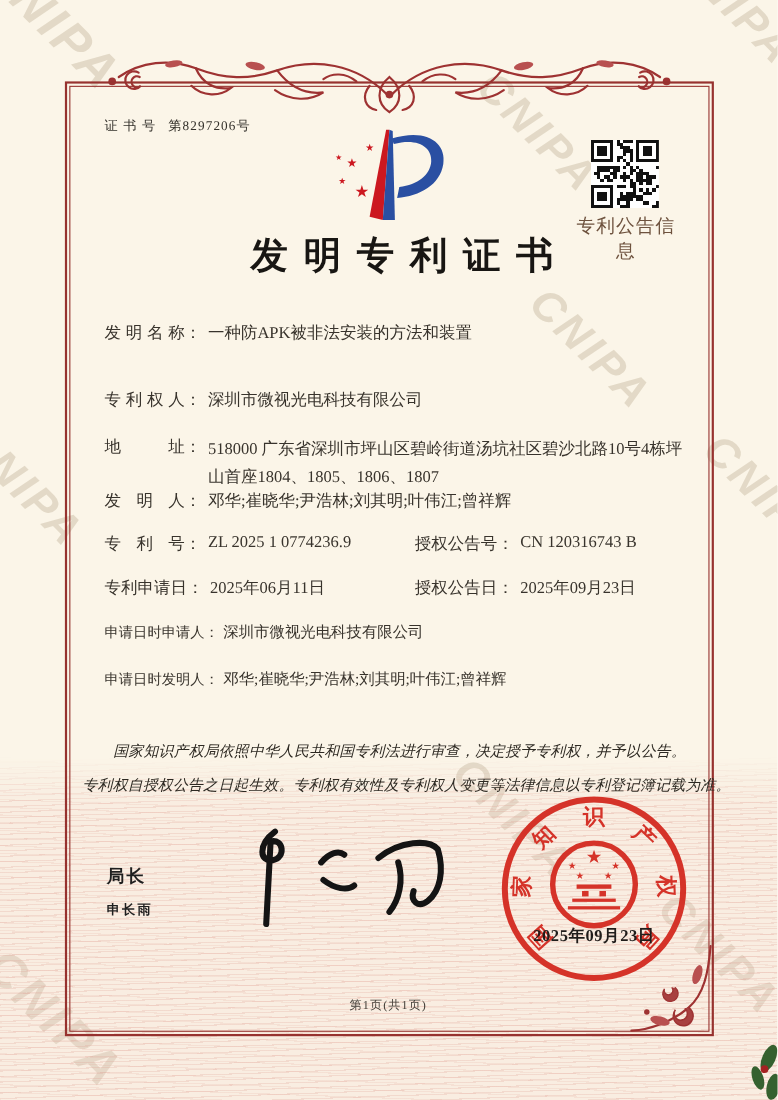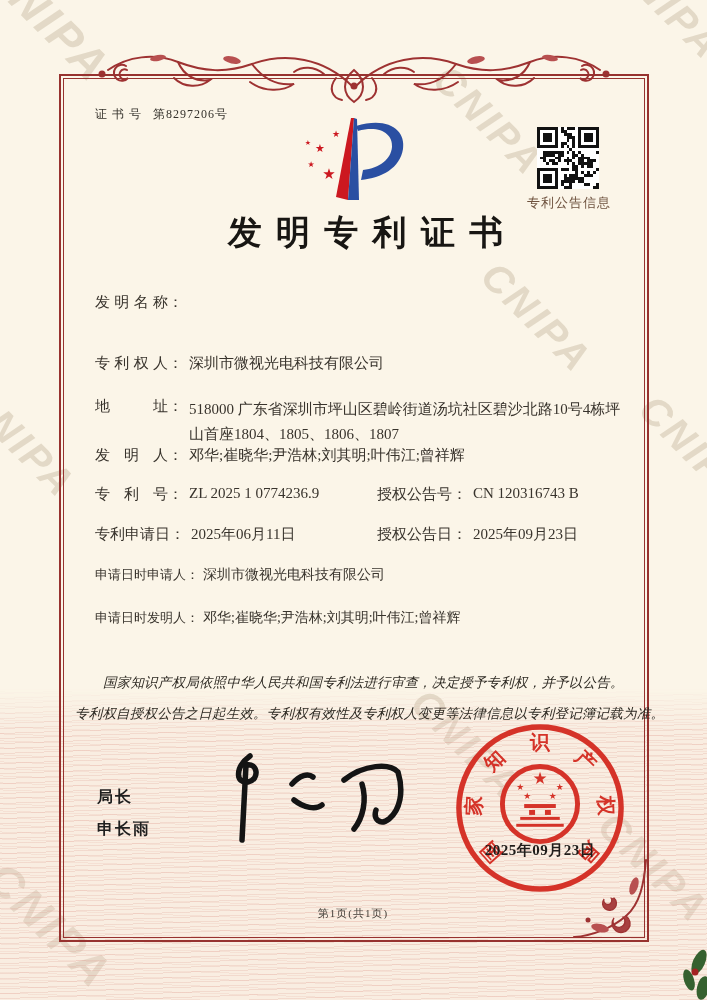--- a/index.html
+++ b/index.html
@@ -33,41 +33,41 @@
   .top-ornament{position:absolute; left:84px; top:36px;}
   .corner-flourish{position:absolute; left:570px; top:858px;}
   .green-sprig{position:absolute; right:-4px; bottom:-4px;}
   
   .cert-no{position:absolute; left:95px; top:106px; font-size:12px; color:#33302a;}
   .cert-no .lbl{letter-spacing:5px;}
   .cert-no .val{margin-left:4px; letter-spacing:1px;}
   .logo{position:absolute; left:296px; top:112px;}
   .qr{position:absolute; left:537px; top:127px; width:62px; height:62px;}
   .qr-caption{position:absolute; left:519px; top:194px; width:100px; text-align:center;
-    font-size:13px; color:#6e523e; letter-spacing:1px;}
+    font-size:17px; color:#6e523e; letter-spacing:1px;}
   .title{position:absolute; left:0; top:210px; width:707px; text-align:center;
     font-size:34px; font-weight:700; color:#181613; letter-spacing:.42em; text-indent:.42em;padding-left:12px;}
   
   .row{position:absolute; left:95px; width:545px; display:flex; align-items:flex-start; font-size:15px;}
   .jlabel{display:inline-block; width:73px; text-align:justify; text-align-last:justify; flex:none;}
   .colon{flex:none;}
   .val2{margin-left:6px;}
   .pair2{position:absolute; left:282px; top:0; display:flex;}
   .addr{width:432px; line-height:25px;}
   .row-sm{font-size:13px;}
   .row-sm .val2{margin-left:4px; font-size:14px;}
   
   .decl{position:absolute; left:75px; width:566px; font-size:13.5px; font-style:italic;
     color:#2d2922; letter-spacing:.2px; white-space:nowrap;}
   .decl.l1{top:674px; padding-left:28px;}
   .decl.l2{top:705px;}
   
   .director-title{position:absolute; left:97px; top:787px; font-size:16px; letter-spacing:2px;
     font-family:"Liberation Sans","DejaVu Sans",sans-serif; font-weight:600; color:#1f1f1f;}
-  .director-name{position:absolute; left:97px; top:819px; font-size:16px; letter-spacing:2px;
+  .director-name{position:absolute; left:97px; top:819px; font-size:12px; letter-spacing:2px;
     font-family:"Liberation Sans","DejaVu Sans",sans-serif; font-weight:600; color:#1f1f1f;}
   .signature{position:absolute; left:192px; top:748px;}
   
   .seal{position:absolute; left:451px; top:719px; width:178px; height:178px;}
   .seal svg{position:absolute; inset:0;}
   .seal-date{position:absolute; left:0; right:0; top:122px; text-align:center;
     font-size:15px; color:#201d1b; letter-spacing:.5px; font-weight:600;}
   .seal-char{font-weight:700; font-family:"Liberation Serif","DejaVu Serif",serif;}
   
   .footer{position:absolute; left:59px; top:906px; width:588px; text-align:center;
@@ -271,20 +271,21 @@
       <rect x="19" y="20" width="1" height="1" fill="#111"></rect>
       <rect x="20" y="20" width="1" height="1" fill="#111"></rect>
     </svg>
   <div class="qr-caption">专利公告信息</div>
 
   <div class="title">发明专利证书</div>
 
   <div class="row" style="top:293px">
     <span class="jlabel">发明名称</span>
       <span class="colon">：</span>
+    <span class="val2">一种防APK被非法安装的方法和装置</span>
   </div>
 
   <div class="row" style="top:354px">
     <span class="jlabel">专利权人</span>
       <span class="colon">：</span>
     <span class="val2">深圳市微视光电科技有限公司</span>
   </div>
 
   <div class="row" style="top:397px">
     <span class="jlabel">地址</span>

